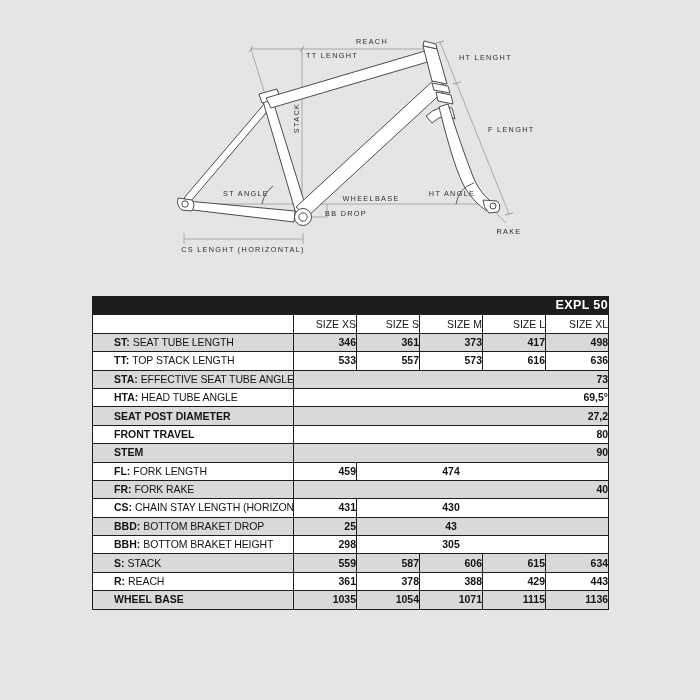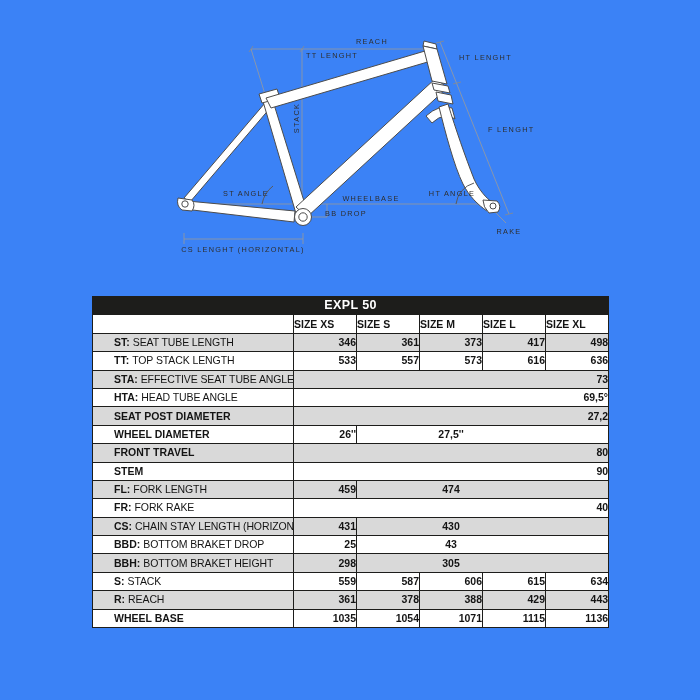--- a/index.html
+++ b/index.html
@@ -1,36 +1,36 @@
 <!DOCTYPE html>
 <html><head>
 <meta charset="utf-8">
 <style>
   html,body{margin:0;padding:0;background:#fff;}
-  #page{position:relative;width:700px;height:700px;background:#3b82f6;overflow:hidden;
+  #page{position:relative;width:700px;height:700px;background:#e5e5e5;overflow:hidden;
         font-family:"Liberation Sans",sans-serif;color:#141414;}
 
   
   #geo-svg{position:absolute;left:0;top:0;}
   .dim{stroke:#9a9a9a;stroke-width:.8;fill:none;}
   .tick{stroke:#8a8a8a;stroke-width:.8;}
   .arc{stroke:#5a5a5a;stroke-width:1;fill:none;}
   .tube{stroke:#4c4c4c;stroke-width:1;fill:#ffffff;stroke-linejoin:round;}
   .dlabel{font-family:"Liberation Sans",sans-serif;font-size:7.3px;letter-spacing:1.3px;
           fill:#2e2e2e;font-weight:400;}
 
   
   #spec-table{position:absolute;left:92px;top:296px;width:516px;
               border-collapse:collapse;table-layout:fixed;}
   #spec-table td{border:1.5px solid #1d1d1b;height:17.4px;padding:0;
                  font-size:10.5px;line-height:11px;vertical-align:middle;
                  white-space:nowrap;overflow:hidden;}
-  #spec-table td.title-cell{background:#1d1d1b;color:#ffffff;text-align:center;
+  #spec-table td.title-cell{background:#1d1d1b;color:#ffffff;text-align:right;
                  font-weight:700;font-size:12.5px;letter-spacing:.4px;}
-  #spec-table td.size-h{font-weight:700;text-align:left;background:#fff;}
+  #spec-table td.size-h{font-weight:400;text-align:right;background:#fff;}
   #spec-table td.lbl-cell{text-align:left;padding-left:4px;background:inherit;}
   #spec-table td.val{font-weight:700;text-align:right;}
   #spec-table td.val-rest{font-weight:700;text-align:center;padding-right:63px;}
   #spec-table tbody tr:nth-child(odd) td{background:#d9d9d9;}
   #spec-table tbody tr:nth-child(even) td{background:#ffffff;}
   .pfx{font-weight:700;margin-left:17px;}
   .lbl{font-weight:400;margin-left:3px;letter-spacing:-0.1px;margin-top:9px;}
 </style>
 </head>
 <body>
@@ -142,25 +142,20 @@
       </tr>
       <tr>
         <td class="lbl-cell"><span class="pfx">HTA:</span><span class="lbl">HEAD TUBE ANGLE</span></td>
         <td class="val" colspan="5">69,5°</td>
       </tr>
       <tr>
         <td class="lbl-cell"><span class="pfx">SEAT POST DIAMETER</span><span class="lbl"></span></td>
         <td class="val" colspan="5">27,2</td>
       </tr>
       <tr>
-        <td class="lbl-cell"><span class="pfx">WHEEL DIAMETER</span><span class="lbl"></span></td>
-        <td class="val">26''</td>
-        <td class="val-rest" colspan="4">27,5''</td>
-      </tr>
-      <tr>
         <td class="lbl-cell"><span class="pfx">FRONT TRAVEL</span><span class="lbl"></span></td>
         <td class="val" colspan="5">80</td>
       </tr>
       <tr>
         <td class="lbl-cell"><span class="pfx">STEM</span><span class="lbl"></span></td>
         <td class="val" colspan="5">90</td>
       </tr>
       <tr>
         <td class="lbl-cell"><span class="pfx">FL:</span><span class="lbl">FORK LENGTH</span></td>
         <td class="val">459</td>

